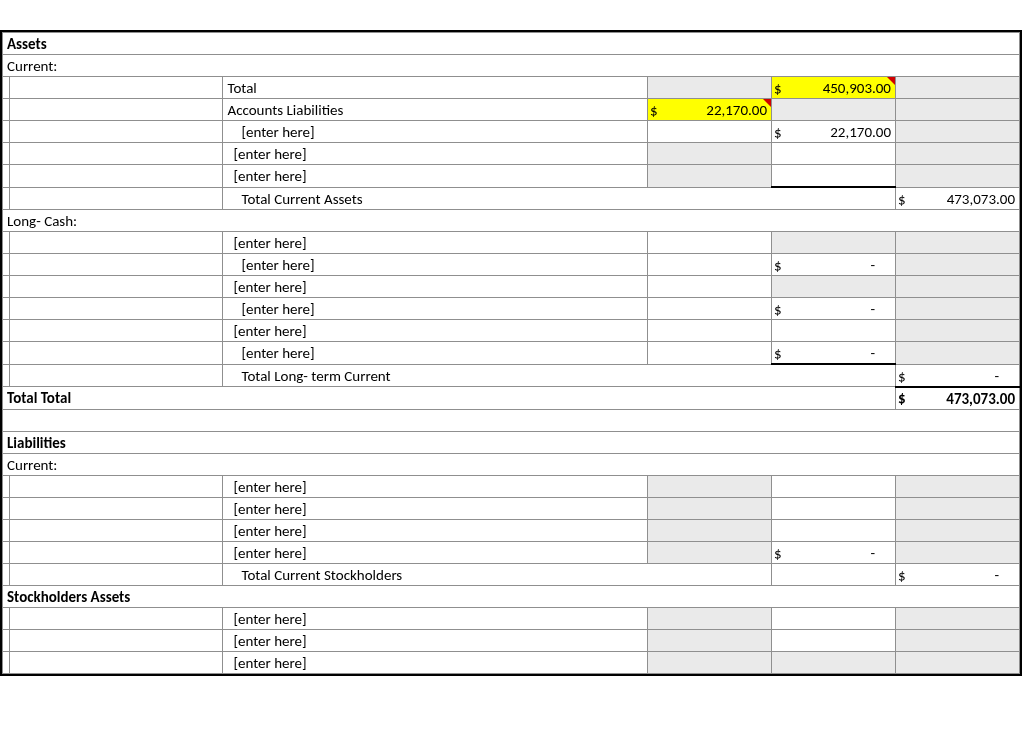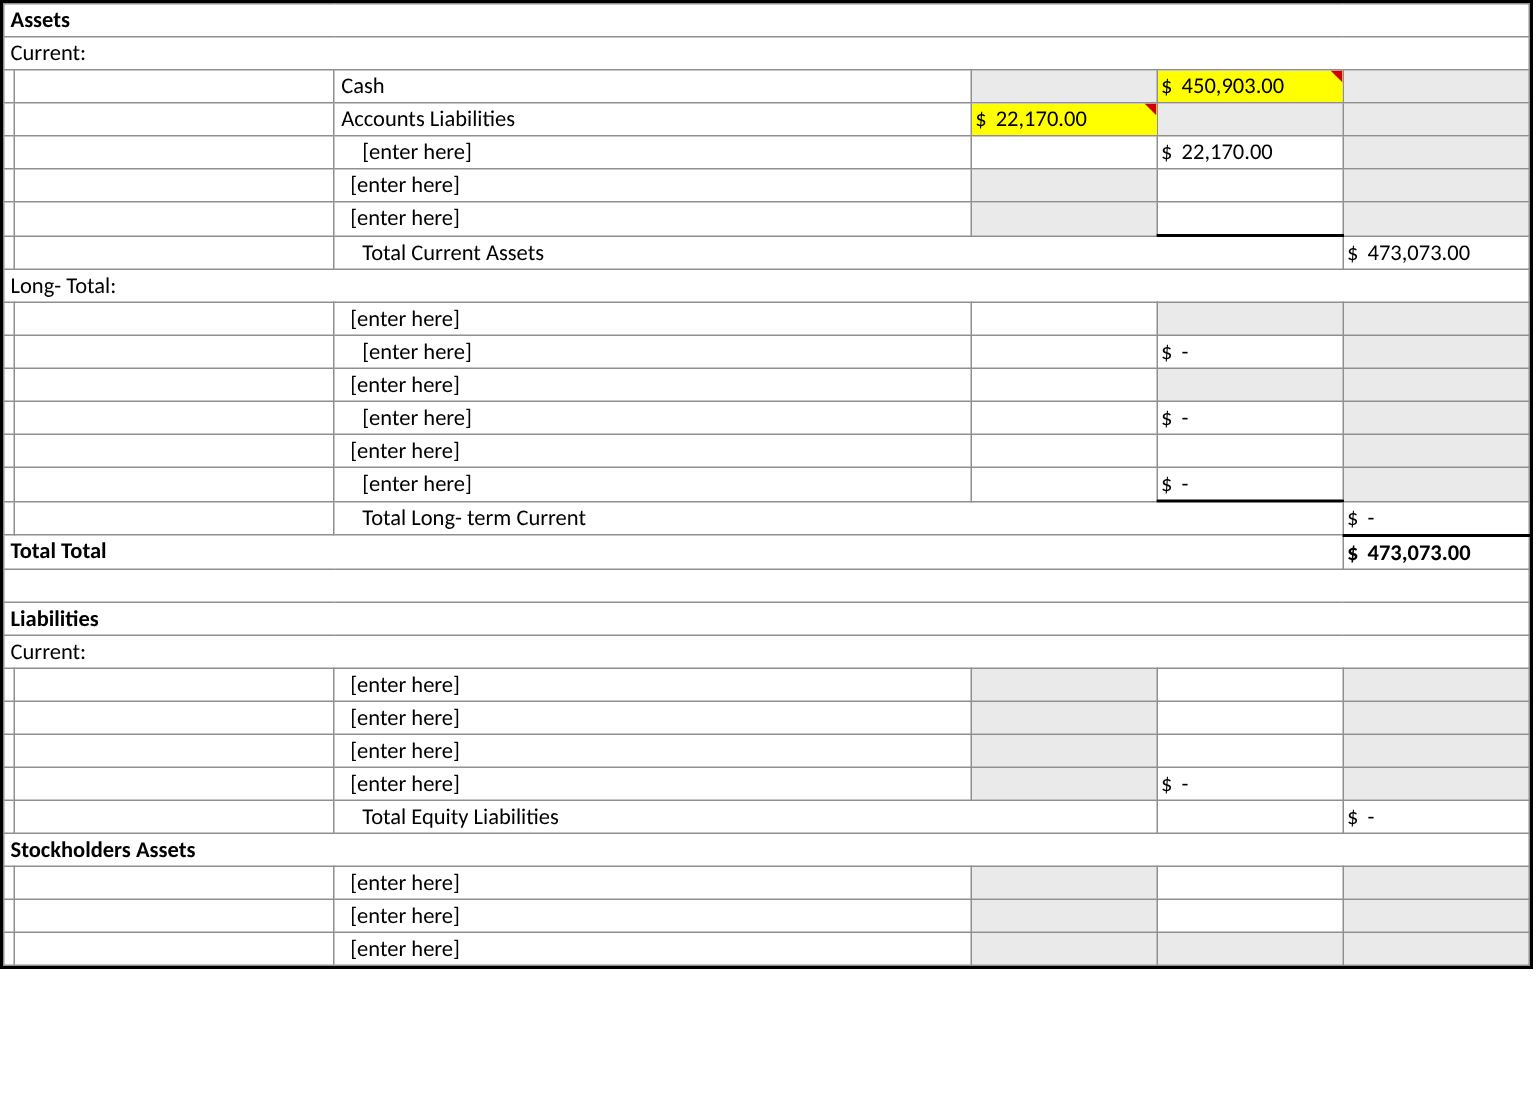--- a/index.html
+++ b/index.html
@@ -7,20 +7,21 @@
     padding: 0;
     background: #fff;
     font-family: Calibri, Arial, sans-serif;
     font-size: 15px;
     color: #000;
   }
   .sheet {
     width: 1022px;
     border: 2px solid #000;
     box-sizing: border-box;
+    margin-top: 30px;
   }
   table {
     border-collapse: collapse;
     width: 100%;
     table-layout: fixed;
   }
   td {
     border: 1px solid #8f8f8f;
     height: 20px;
     padding: 1px 4px 0 4px;
@@ -32,21 +33,21 @@
   col.c-b { width: 210px; }
   col.c-c { width: 418px; }
   col.c-d { width: 12px; }  
   col.c-e { width: 110px; }
   col.c-f { width: 12px; }  
   col.c-g { width: 110px; }
   col.c-h { width: 12px; }  
   col.c-i { width: 110px; }
 
   .bold { font-weight: 700; }
-  .num { }
+  .num { text-align: right; }
   .sym { text-align: left; padding-left: 2px; padding-right: 0; }
   .ind1 { padding-left: 10px; }
   .ind2 { padding-left: 18px; }
   .fill { background: #eaeaea; }
   .hl { background: #ffff00; }
   .bb2 { border-bottom: 2px solid #000; }
   .bl-none { border-left: none; }
   .br-none { border-right: none; }
 
   
@@ -92,21 +93,21 @@
     <td colspan="9" class="bold">Assets</td>
   </tr>
 
   <tr>
     <td colspan="9">Current:</td>
   </tr>
 
   <tr>
     <td></td>
     <td></td>
-    <td>Cash</td>
+    <td>Total</td>
     <td class="fill br-none"></td>
     <td class="fill bl-none"></td>
     <td class="hl sym br-none">$</td>
     <td class="hl num bl-none flag">450,903.00</td>
     <td class="fill br-none"></td>
     <td class="fill bl-none"></td>
   </tr>
 
   <tr>
     <td></td>
@@ -158,21 +159,21 @@
 
   <tr>
     <td></td>
     <td></td>
     <td class="ind2" colspan="5">Total Current Assets</td>
     <td class="sym br-none">$</td>
     <td class="num bl-none">473,073.00</td>
   </tr>
 
   <tr>
-    <td colspan="9">Long- Total:</td>
+    <td colspan="9">Long- Cash:</td>
   </tr>
 
   <tr>
     <td></td>
           <td></td>
     <td class="ind1">[enter here]</td>
     <td class="br-none"></td>
           <td class="bl-none"></td>
     <td class="fill br-none"></td>
           <td class="fill bl-none"></td>
@@ -308,21 +309,21 @@
           <td class="fill bl-none"></td>
     <td class="sym br-none">$</td>
     <td class="num bl-none" style="padding-right:20px">-</td>
     <td class="fill br-none"></td>
           <td class="fill bl-none"></td>
   </tr>
 
   <tr>
     <td></td>
           <td></td>
-    <td class="ind2" colspan="3">Total Equity Liabilities</td>
+    <td class="ind2" colspan="3">Total Current Stockholders</td>
     <td class="br-none"></td>
           <td class="bl-none"></td>
     <td class="sym br-none">$</td>
     <td class="num bl-none" style="padding-right:20px">-</td>
   </tr>
 
   <tr>
     <td colspan="9" class="bold">Stockholders Assets</td>
   </tr>
 

